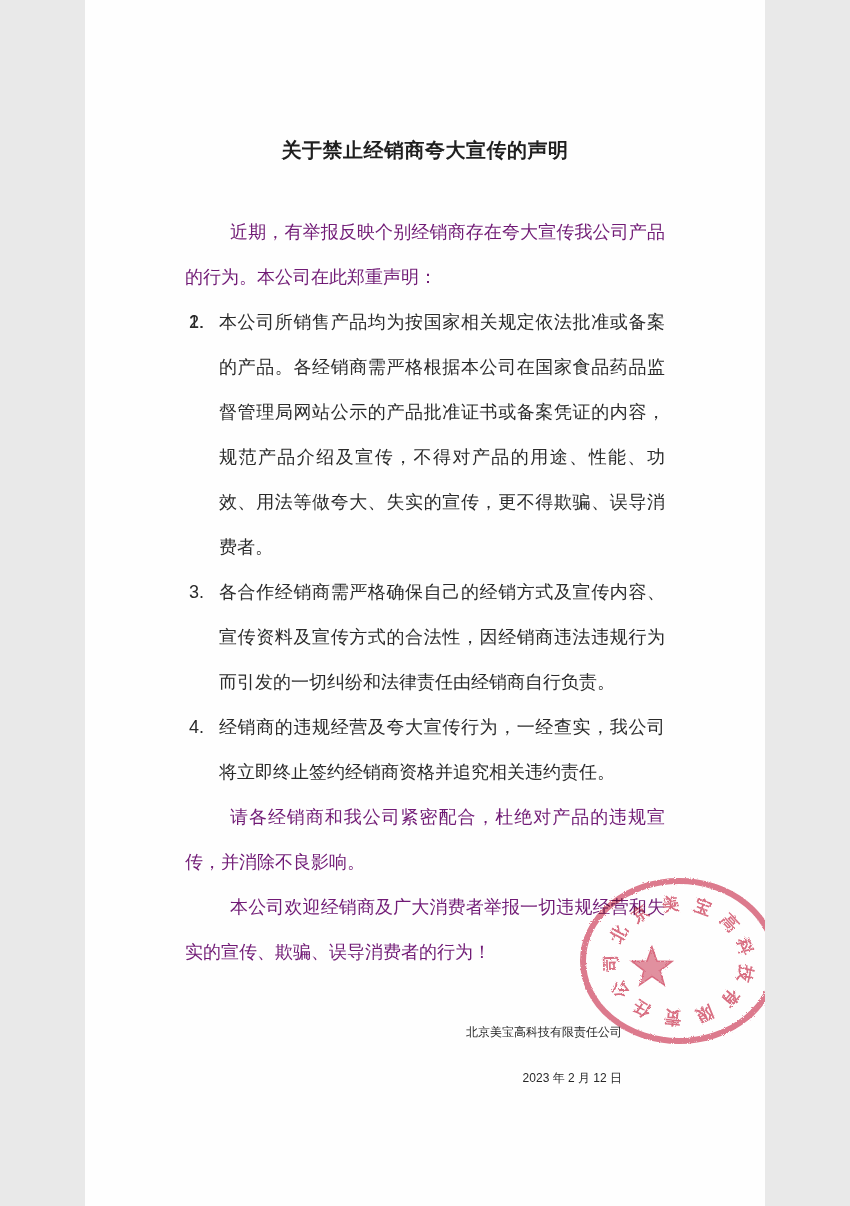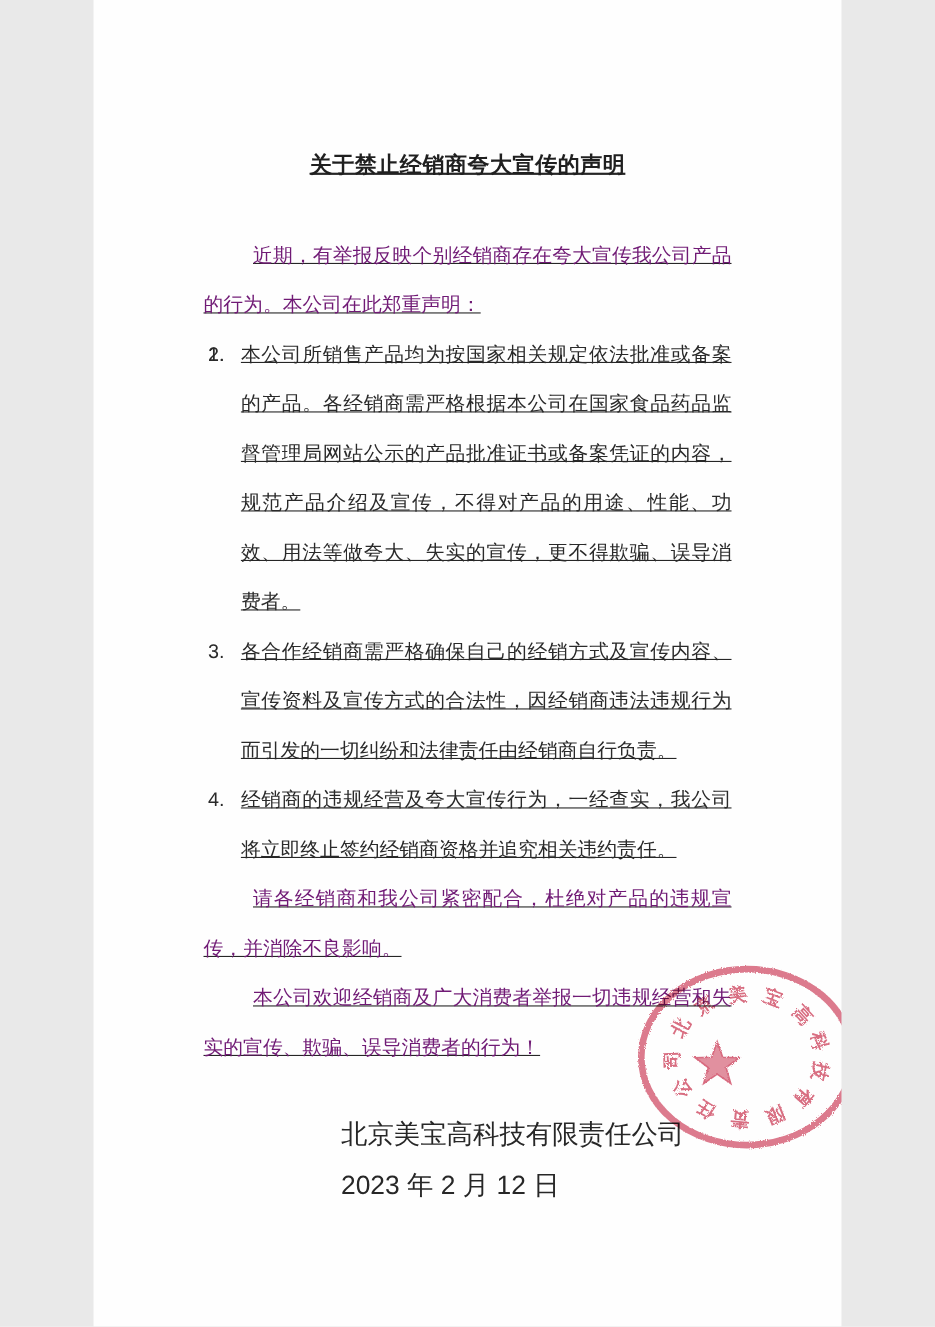--- a/index.html
+++ b/index.html
@@ -6,21 +6,20 @@
   .page {
     position:relative;
     width:680px; height:1206px;
     margin:0 auto;
     background:#fefefe;
     box-sizing:border-box;
     padding:0 100px;
     font-family:"Liberation Sans","DejaVu Sans",sans-serif;
     color:#262626;
     overflow:hidden;
-    text-decoration:underline;
   }
   .title {
     margin:138px 0 0 0;
     text-align:center;
     font-size:20px;
     font-weight:700;
     line-height:24px;
     letter-spacing:0.5px;
     color:#1f1f1f;
   }
@@ -47,22 +46,22 @@
     position:absolute;
     left:4px; top:0;
   }
   .signature {
     margin-top:34px;
     padding-right:43px;
     text-align:right;
   }
   .sig-inner {
     display:inline-block;
-    text-align:left;
-    font-size:24px;
+    text-align:right;
+    font-size:12px;
     line-height:46px;
     color:#272727;
   }
   .seal {
     position:absolute;
     left:494px; top:876px;
     width:200px; height:170px;
     mix-blend-mode:multiply;
     opacity:0.85;
     pointer-events:none;

